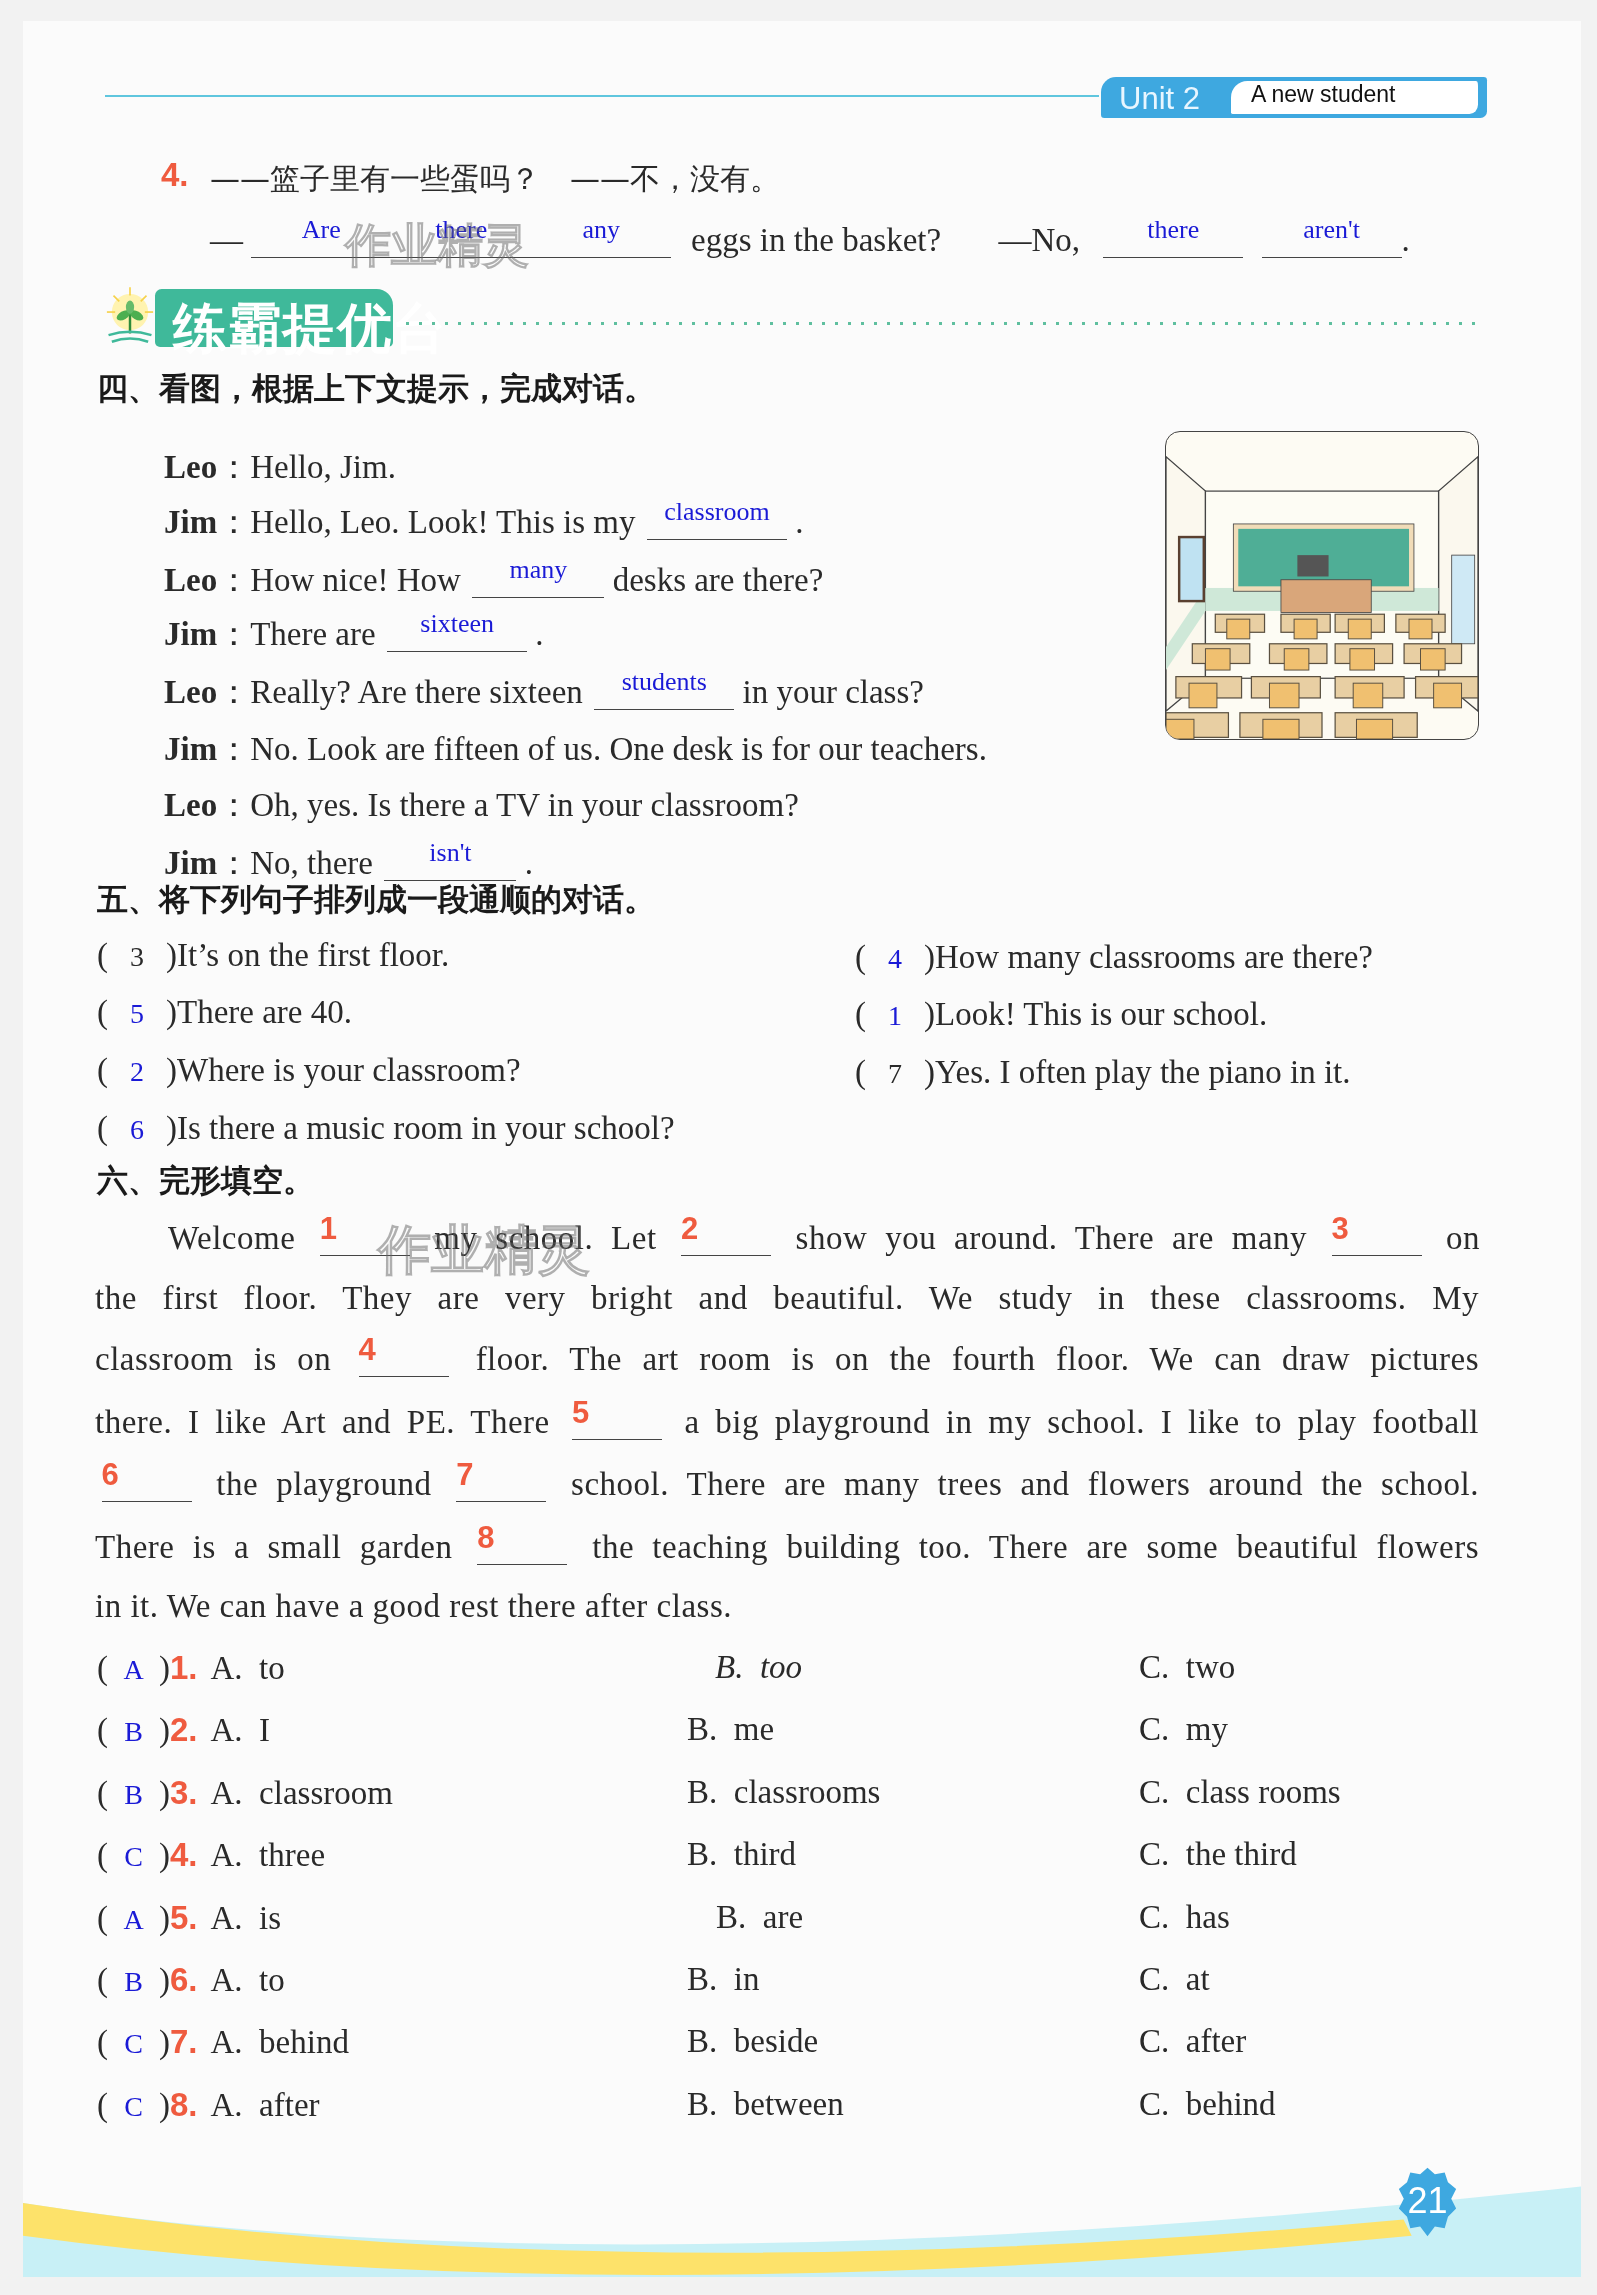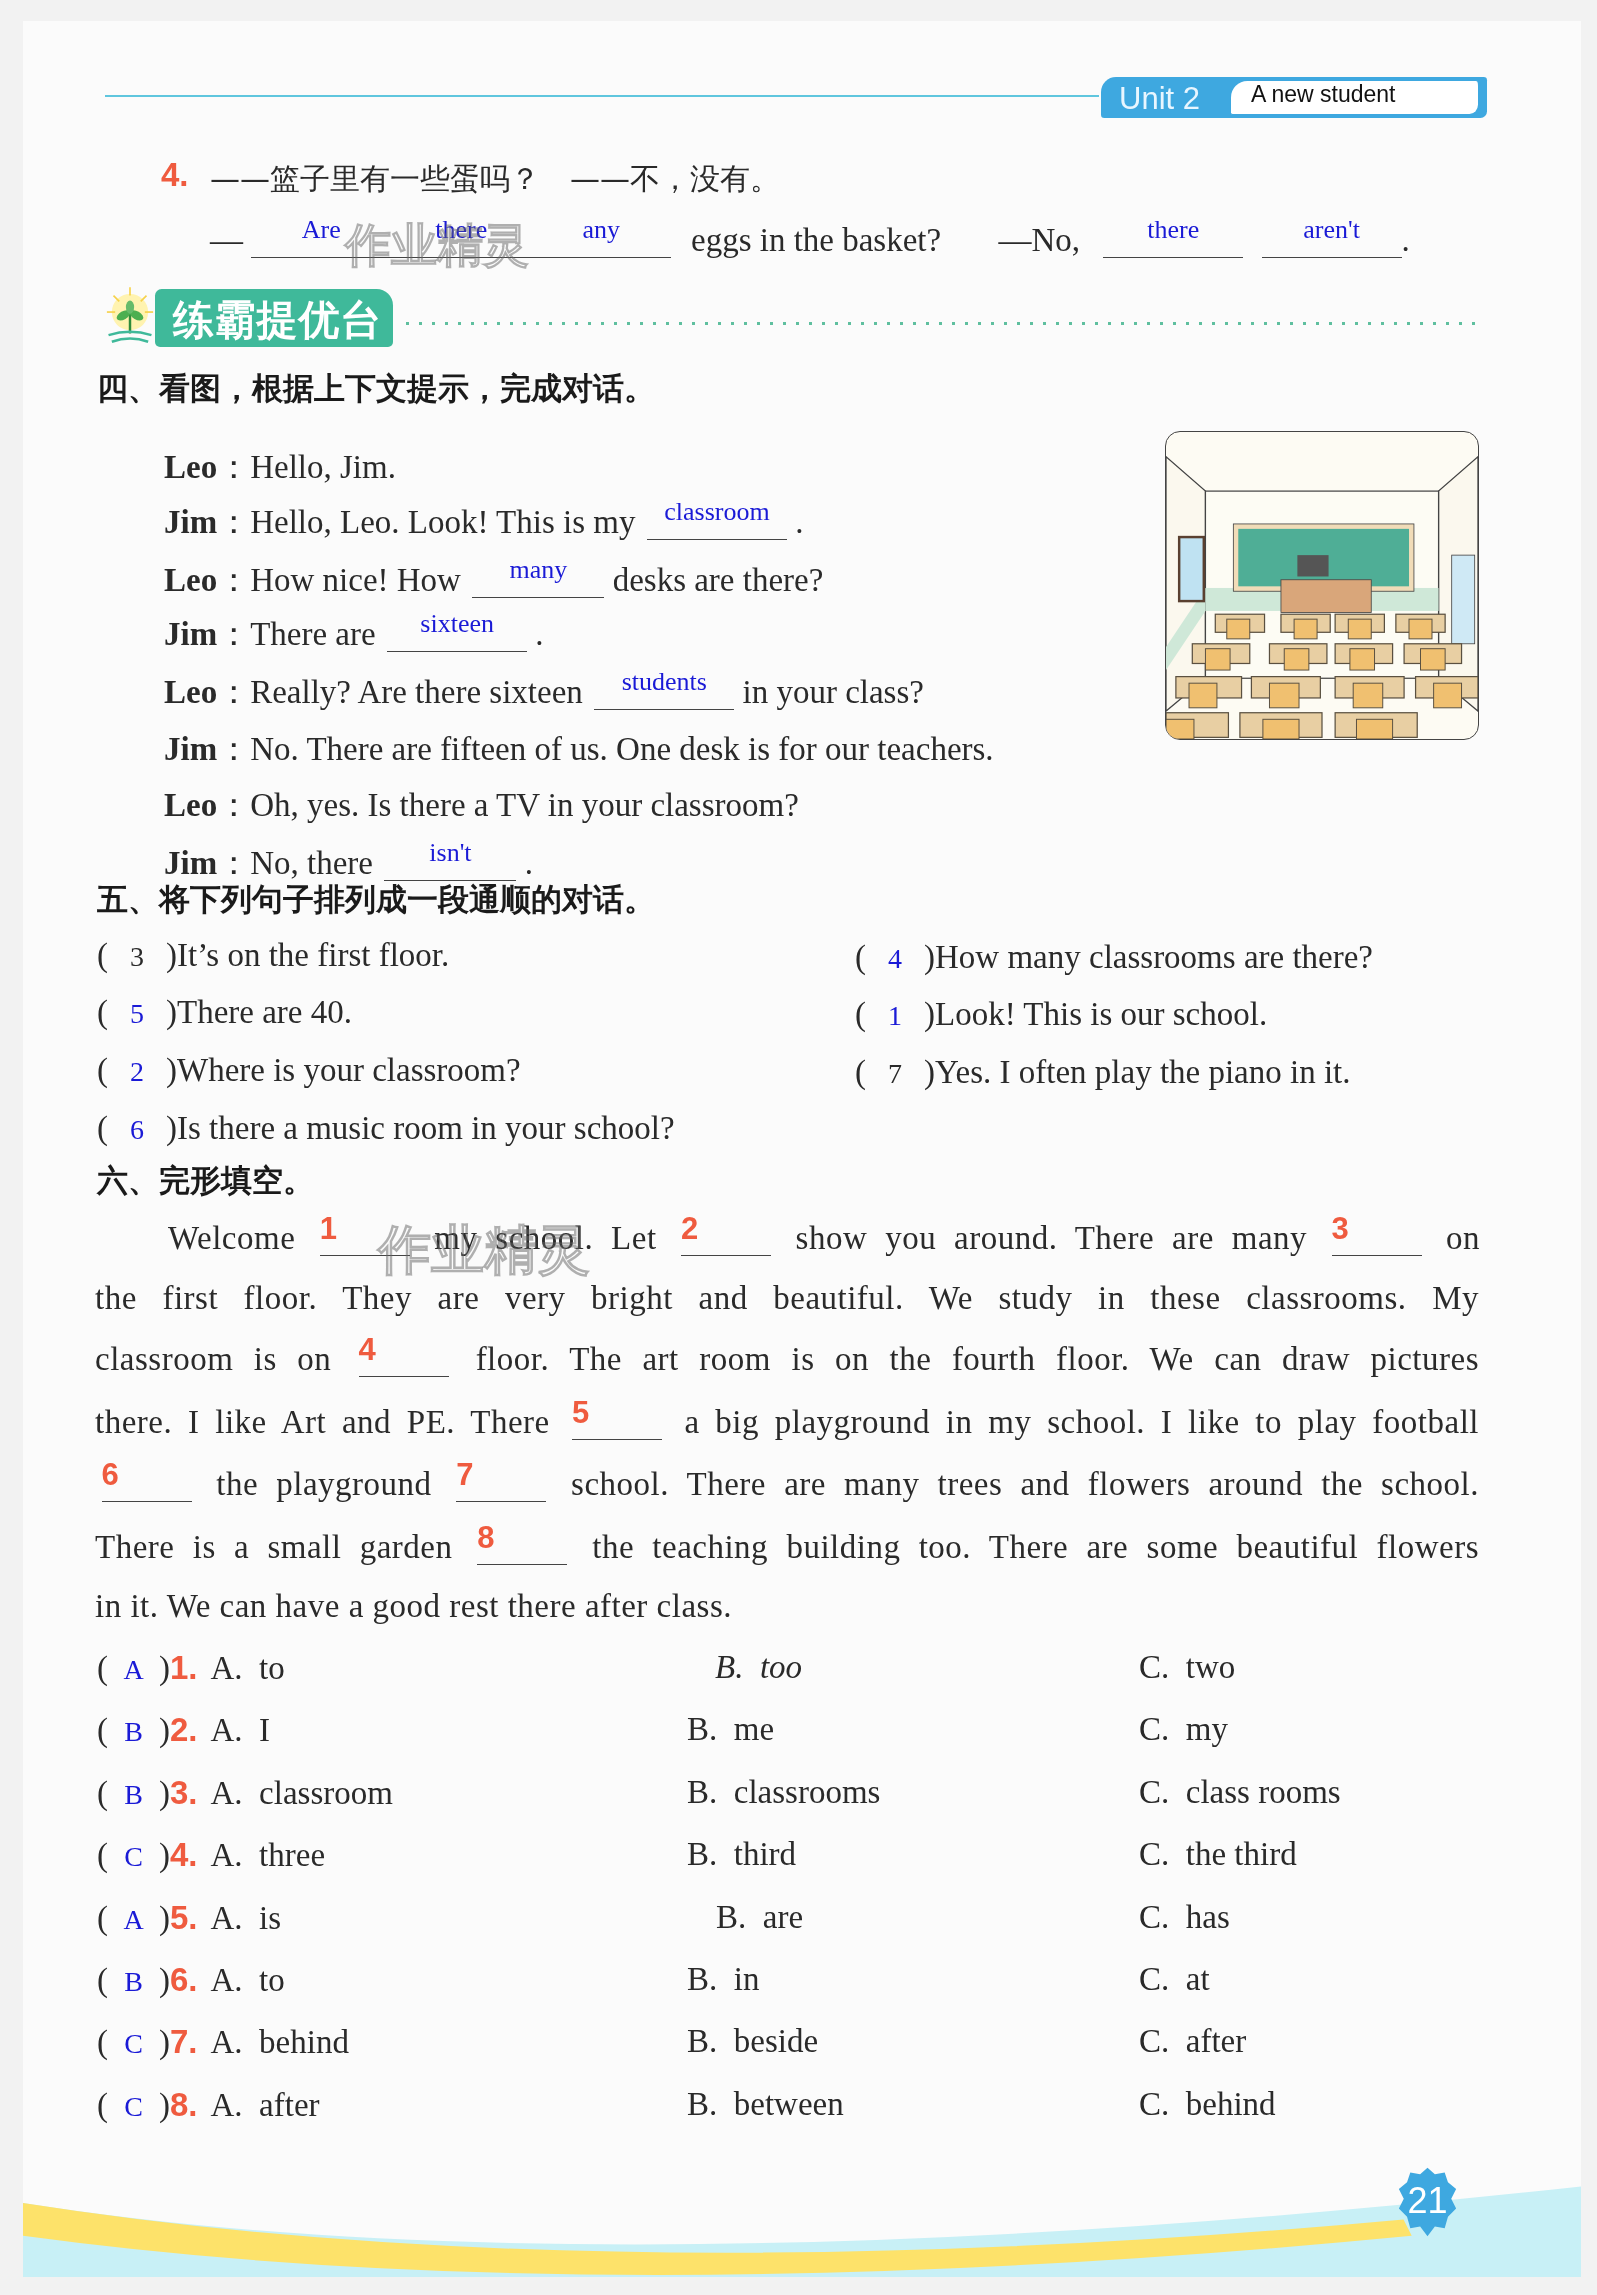--- a/index.html
+++ b/index.html
@@ -37,21 +37,21 @@
 
   
   .q-num { font-size: 33px; }
   .line { font-size: 33px; white-space: nowrap; }
 
   
   .banner {
     left: 155px; top: 289px; width: 238px; height: 58px;
     background: #3fb99a; border-radius: 6.6px 16.4px 5px 5px;
   }
-  .banner-text { left: 173px; top: 293px; font-size: 41px; color: #fff; font-weight: bold; font-family: "DejaVu Sans", sans-serif; letter-spacing: 0.8px; }
+  .banner-text { left: 173px; top: 293px; font-size: 54px; color: #fff; font-weight: bold; font-family: "DejaVu Sans", sans-serif; letter-spacing: 0.8px; }
   .dots { left: 401px; top: 322px; width: 1077px; height: 3.3px;
     background-image: radial-gradient(circle, #5fbf9f 1.5px, transparent 1.6px);
     background-size: 13px 3.3px; }
   .sun { left: 97px; top: 284px; width: 66px; height: 66px; }
 
   .section-title { font-size: 31px; color: #1a1a1a; }
 
   .dlg { font-size: 33px; white-space: nowrap; margin-top: 32px; }
   .speaker { font-weight: bold; }
 
@@ -114,21 +114,21 @@
 <div class="abs dots"></div>
 
 <div class="abs section-title zh" style="left:97px; top:368px;">四、看图，根据上下文提示，完成对话。</div>
 
 <div id="dialogue">
     <div class="abs dlg" style="left: 164px; top: 413px;"><span class="speaker">Leo</span><span>：</span><span>Hello, Jim.</span></div>
     <div class="abs dlg" style="left: 164px; top: 468px;"><span class="speaker">Jim</span><span>：</span><span>Hello, Leo.  Look! This is my</span><span class="blank" style="width: 140px; margin: 0px 8.2px 0px 11.5px;"><span class="ans" style="font-size: 26px;">classroom</span></span><span>.</span></div>
     <div class="abs dlg" style="left: 164px; top: 526px;"><span class="speaker">Leo</span><span>：</span><span>How nice! How</span><span class="blank" style="width: 132px; margin: 0px 8.2px 0px 11.5px;"><span class="ans" style="font-size: 26px;">many</span></span><span>desks are there?</span></div>
     <div class="abs dlg" style="left: 164px; top: 580px;"><span class="speaker">Jim</span><span>：</span><span>There are</span><span class="blank" style="width: 140px; margin: 0px 8.2px 0px 11.5px;"><span class="ans" style="font-size: 26px;">sixteen</span></span><span>.</span></div>
     <div class="abs dlg" style="left: 164px; top: 638px;"><span class="speaker">Leo</span><span>：</span><span>Really? Are there sixteen</span><span class="blank" style="width: 140px; margin: 0px 8.2px 0px 11.5px;"><span class="ans" style="font-size: 26px;">students</span></span><span>in your class?</span></div>
-    <div class="abs dlg" style="left: 164px; top: 695px;"><span class="speaker">Jim</span><span>：</span><span>No.  There are fifteen of us.  One desk is for our teachers.</span></div>
+    <div class="abs dlg" style="left: 164px; top: 695px;"><span class="speaker">Jim</span><span>：</span><span>No.  Look are fifteen of us.  One desk is for our teachers.</span></div>
     <div class="abs dlg" style="left: 164px; top: 751px;"><span class="speaker">Leo</span><span>：</span><span>Oh, yes.  Is there a TV in your classroom?</span></div>
     <div class="abs dlg" style="left: 164px; top: 809px;"><span class="speaker">Jim</span><span>：</span><span>No, there</span><span class="blank" style="width: 132px; margin: 0px 8.2px 0px 11.5px;"><span class="ans" style="font-size: 26px;">isn't</span></span><span>.</span></div>
   </div>
 
 <div class="abs picture">
   <svg width="312" height="307" viewBox="0 0 380 374">
     <polygon points="0,30 48,72 48,300 0,340" fill="#fbf8ee" stroke="#444" stroke-width="1.5"></polygon>
     <polygon points="380,30 332,72 332,300 380,340" fill="#fbf8ee" stroke="#444" stroke-width="1.5"></polygon>
     <rect x="48" y="72" width="284" height="228" fill="#fdfcf4" stroke="#444" stroke-width="1.5"></rect>
     <rect x="48" y="190" width="284" height="28" fill="#cfe8d8"></rect>

